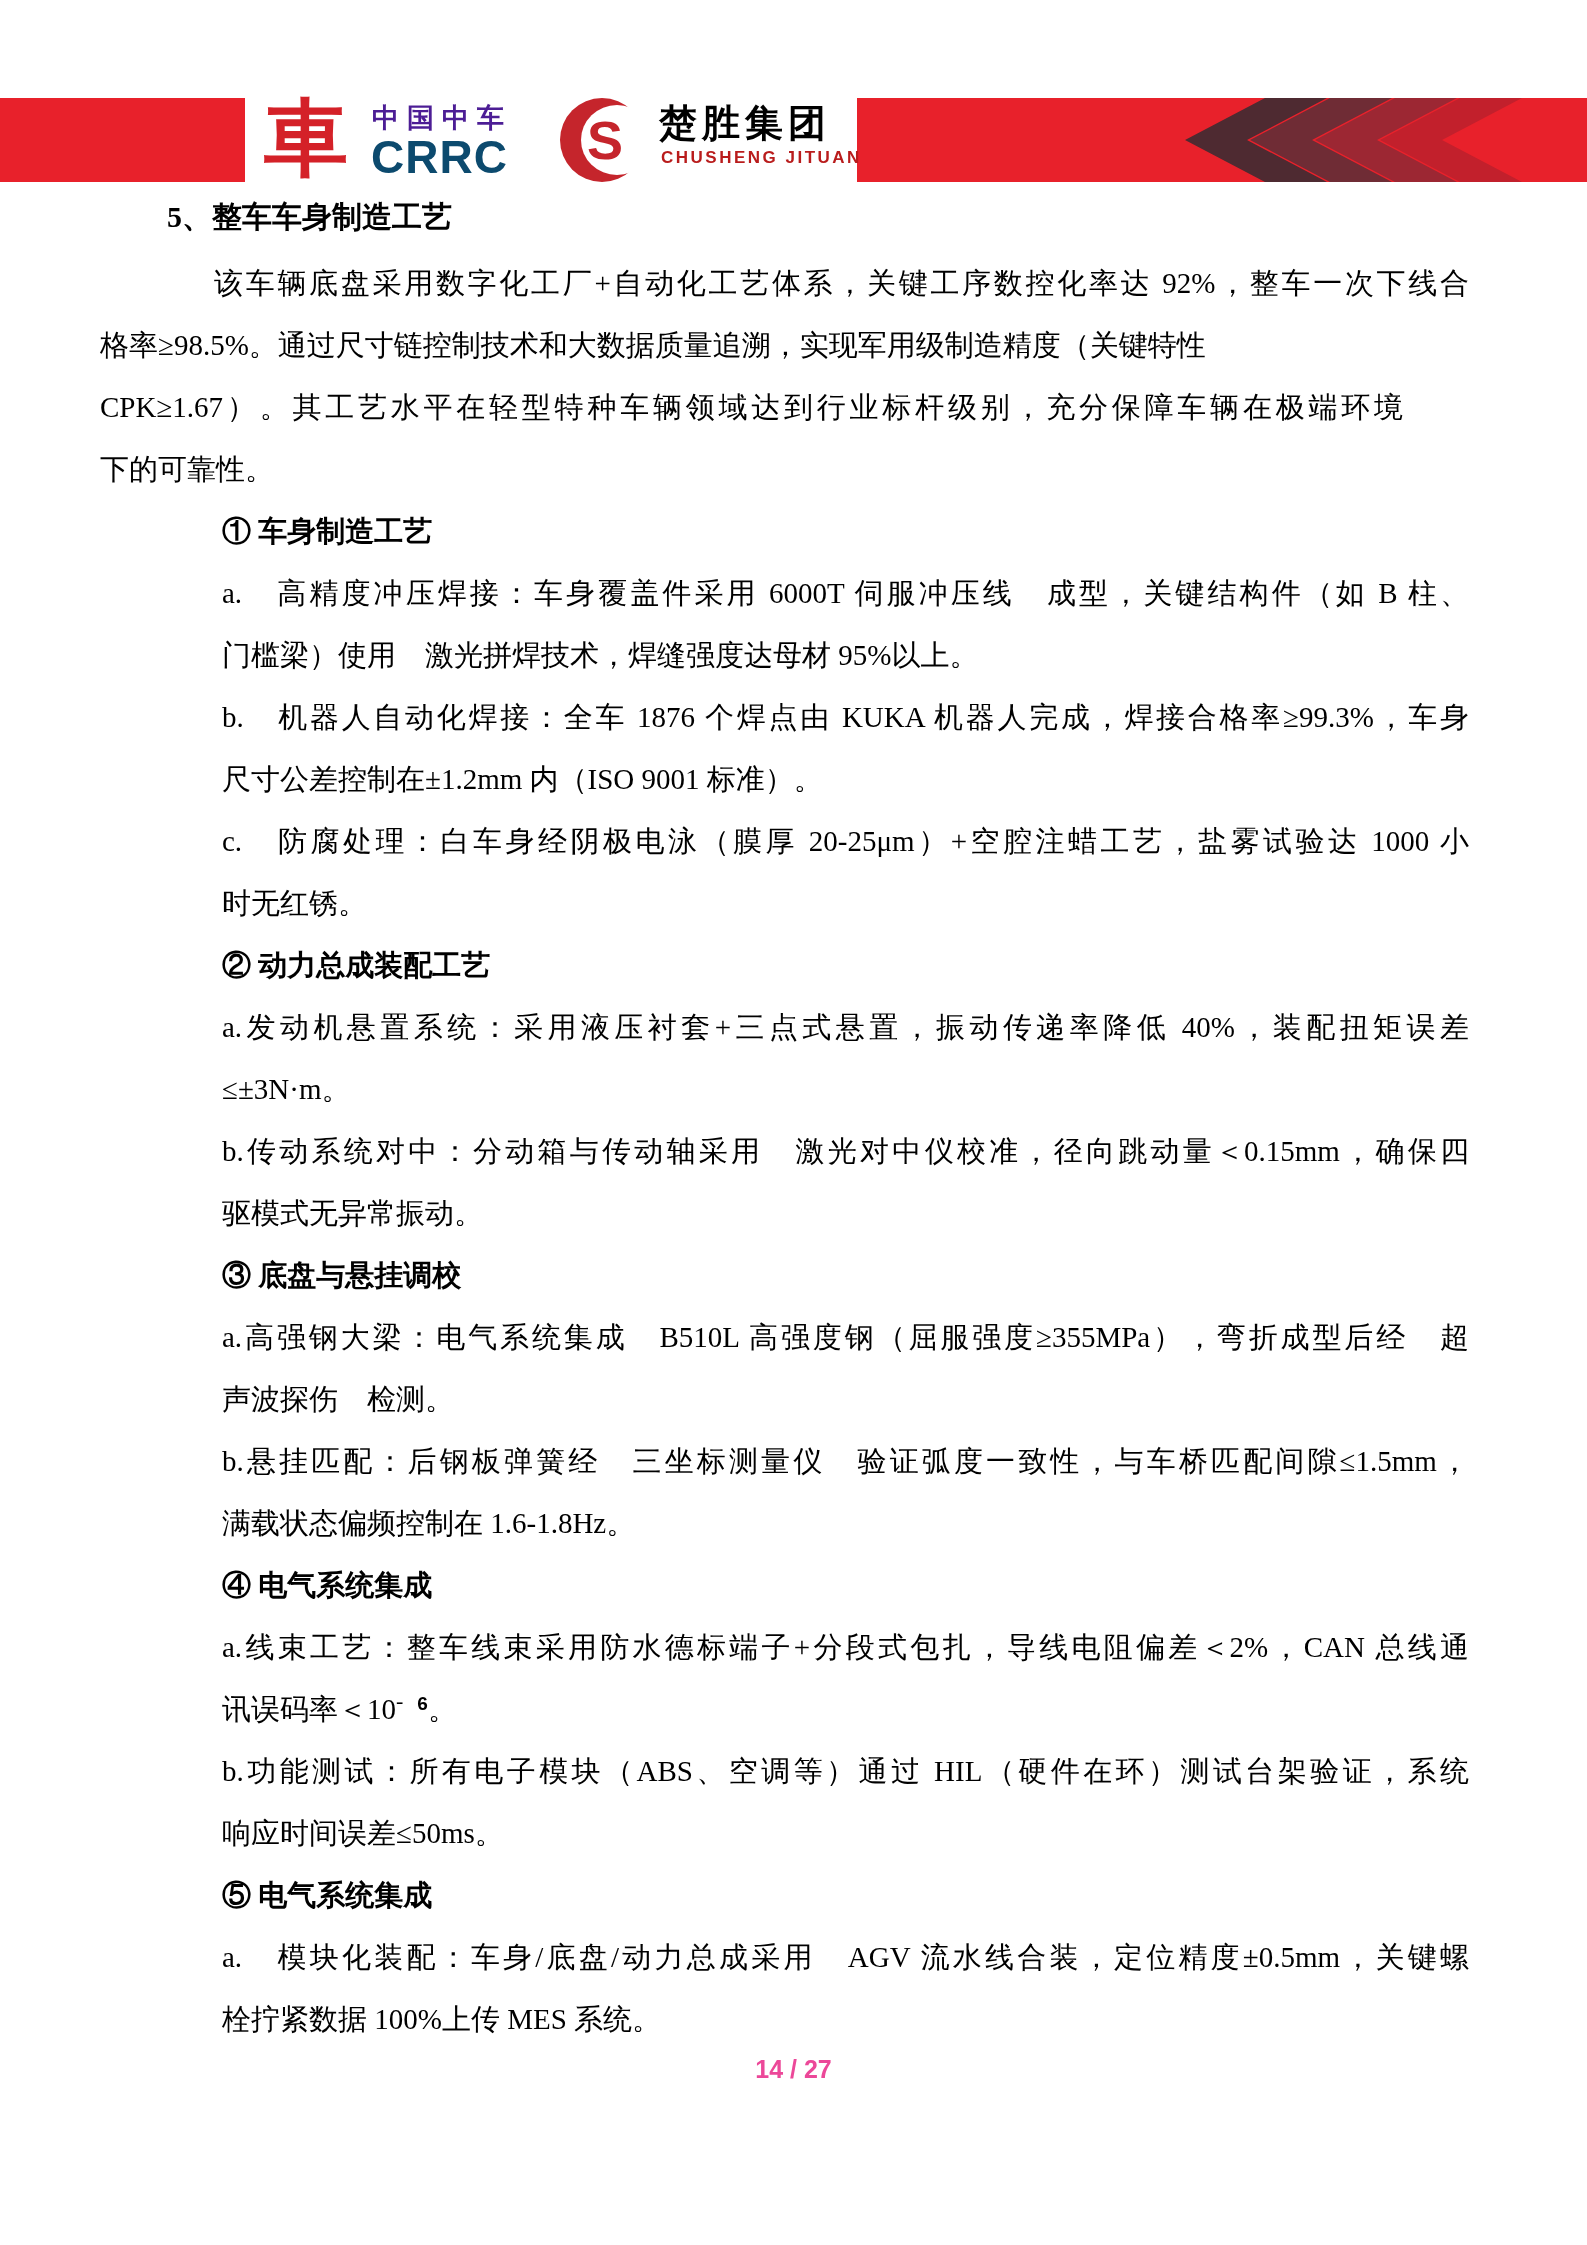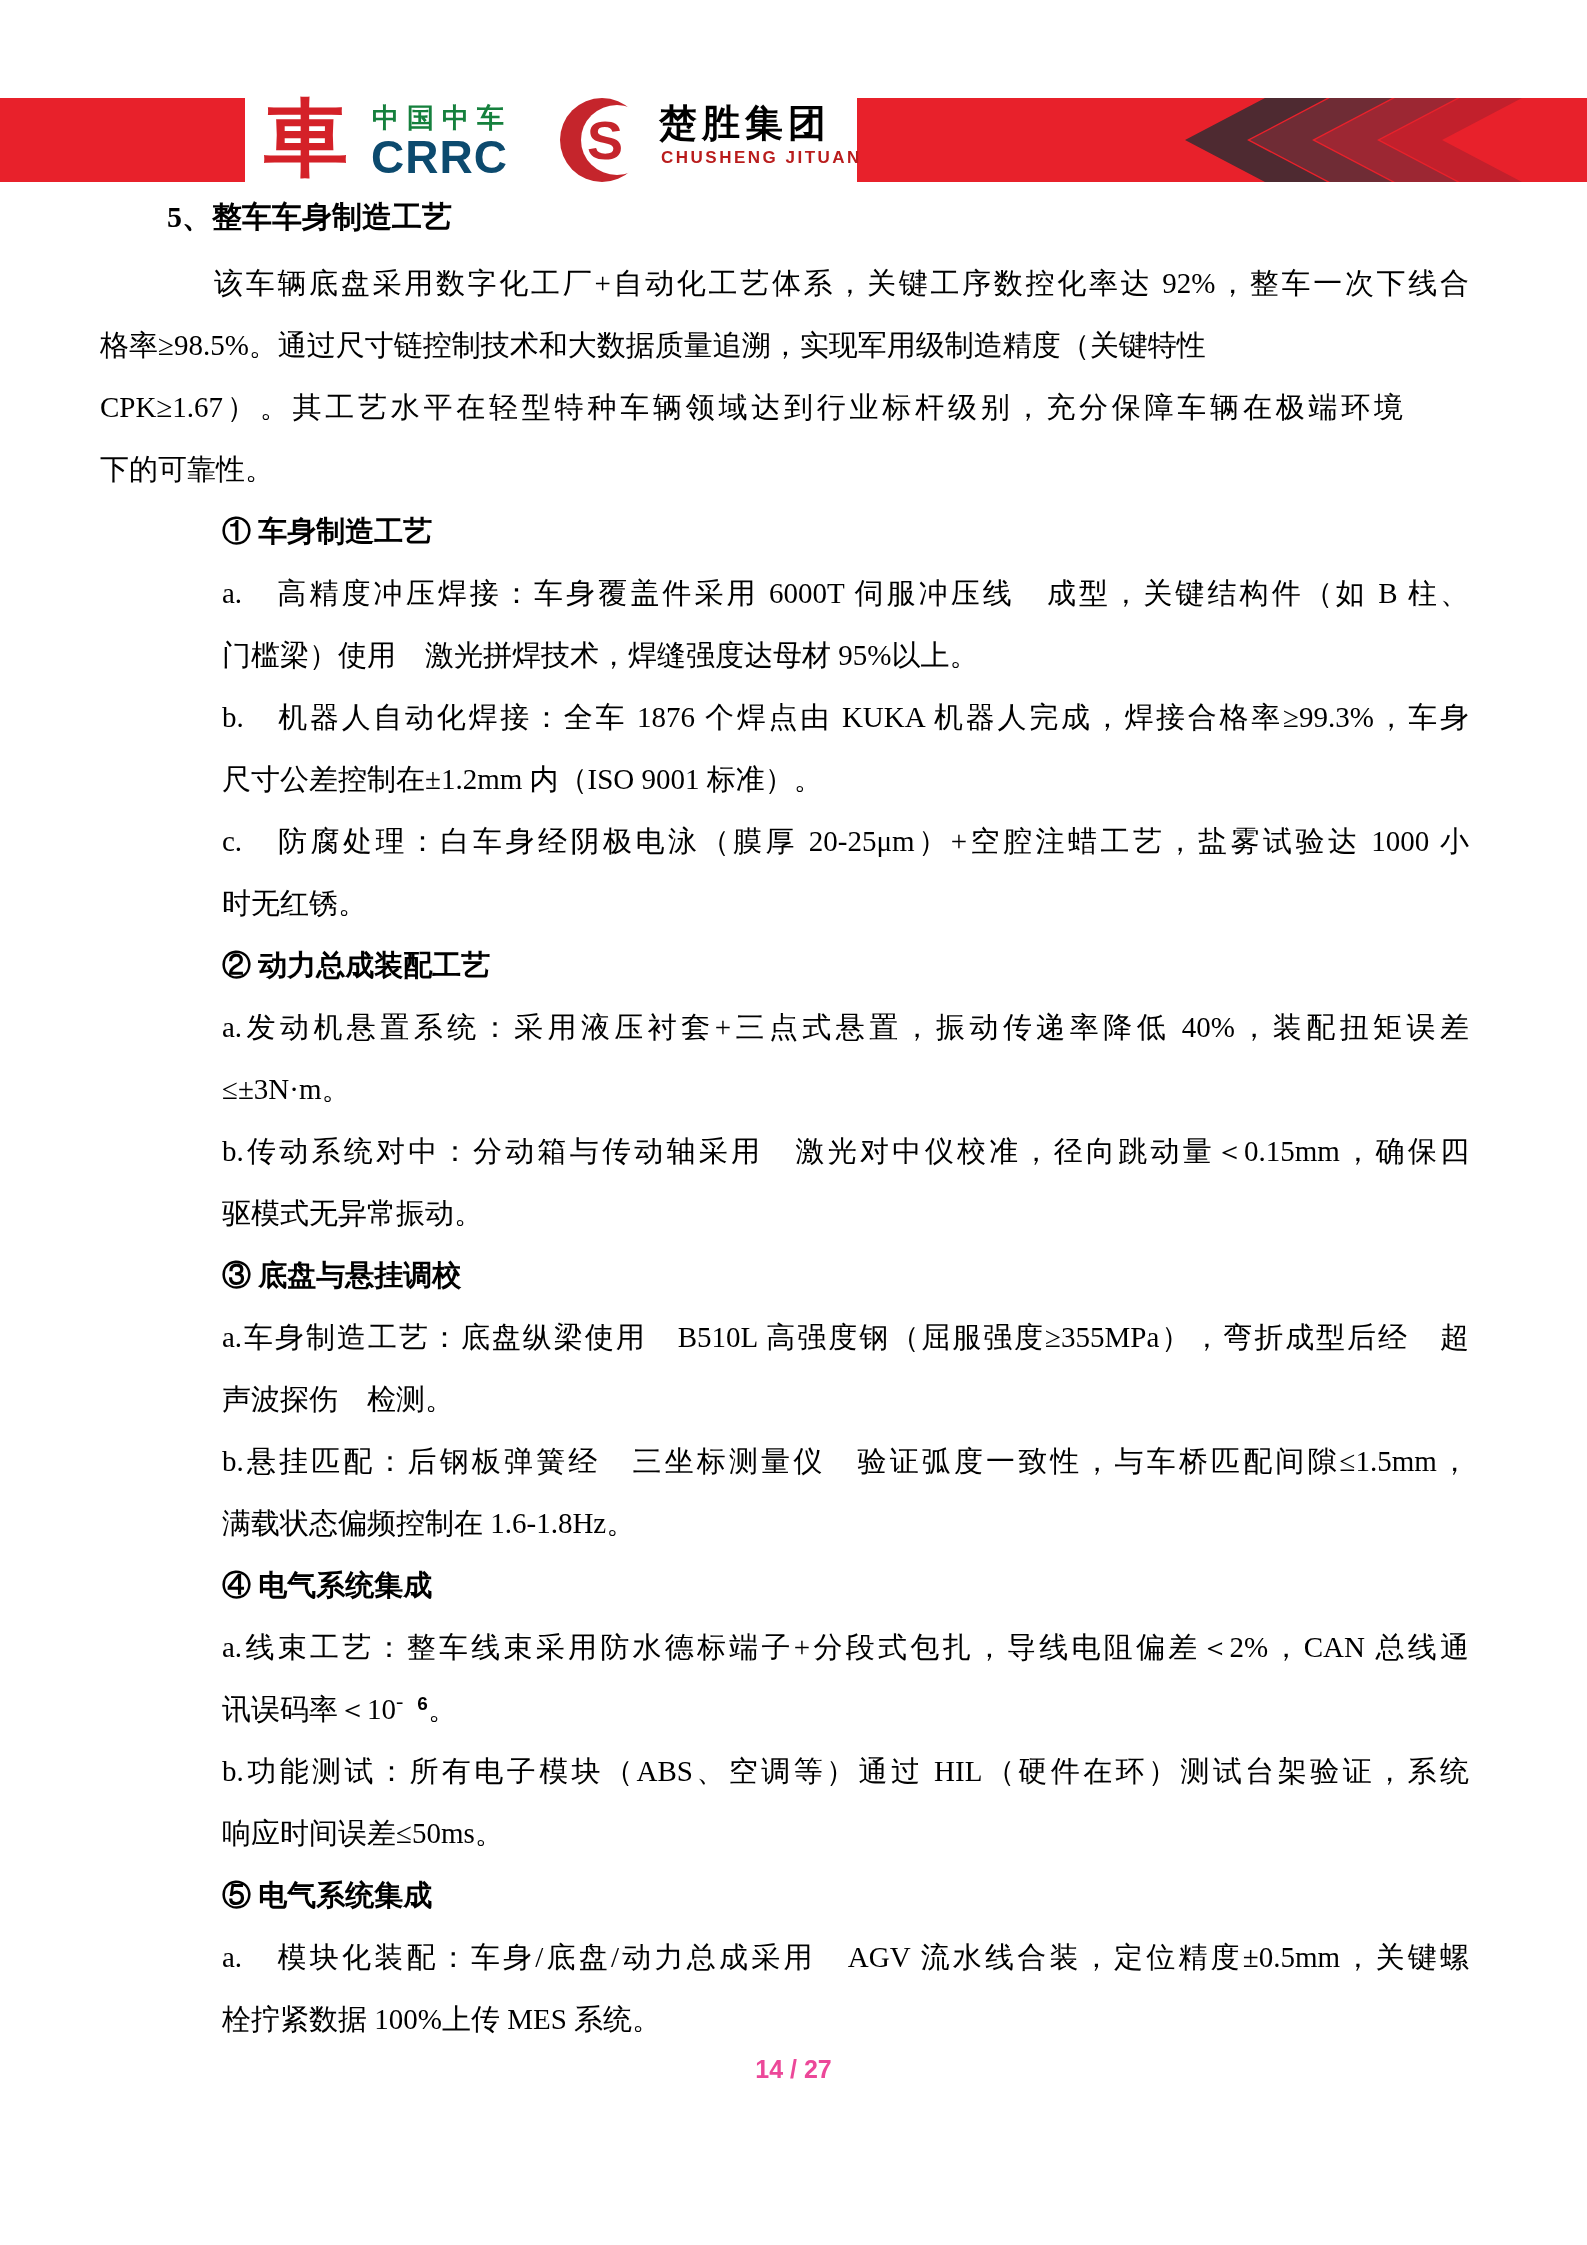--- a/index.html
+++ b/index.html
@@ -17,21 +17,21 @@
   .chev1{left:328px;background:#4e2a31;z-index:4;}
   .chev2{left:393px;background:#6f2c35;z-index:3;}
   .chev3{left:458px;background:#9c2733;z-index:2;}
   .chev4{left:523px;background:#c2202c;z-index:1;}
   
   .crrc-emblem{position:absolute;left:260px;top:92px;width:92px;height:92px;
     font-family:"Liberation Sans","DejaVu Sans",sans-serif;
     font-size:84px;line-height:92px;font-weight:bold;color:#d42128;text-align:center;}
   .crrc-cn{position:absolute;left:372px;top:100px;width:220px;
     font-family:"Liberation Sans","DejaVu Sans",sans-serif;
-    font-size:27px;font-weight:bold;letter-spacing:8px;color:#15803d;}
+    font-size:27px;font-weight:bold;letter-spacing:8px;color:#4c1d95;}
   .crrc-en{position:absolute;left:371px;top:130px;width:220px;
     font-family:"Liberation Sans","DejaVu Sans",sans-serif;
     font-size:46px;font-weight:900;letter-spacing:1px;color:#0c4a6e;}
   
   .cs-logo{position:absolute;left:560px;top:96px;width:92px;height:88px;}
   .cs-outer{position:absolute;left:0;top:2px;width:84px;height:84px;border-radius:50%;
     background:#c5252c;}
   .cs-cut{position:absolute;left:21px;top:9px;width:72px;height:70px;border-radius:50%;
     background:#ffffff;}
   .cs-s{position:absolute;left:27px;top:16px;
@@ -96,21 +96,21 @@
     <div class="line t-sub just">b.　机器人自动化焊接：全车 1876 个焊点由 KUKA 机器人完成，焊接合格率≥99.3%，车身</div>
     <div class="line t-sub">尺寸公差控制在±1.2mm 内（ISO 9001 标准）。</div>
     <div class="line t-sub just">c.　防腐处理：白车身经阴极电泳（膜厚 20-25μm）+空腔注蜡工艺，盐雾试验达 1000 小</div>
     <div class="line t-sub">时无红锈。</div>
     <div class="line t-head">② 动力总成装配工艺</div>
     <div class="line t-sub just">a.发动机悬置系统：采用液压衬套+三点式悬置，振动传递率降低 40%，装配扭矩误差</div>
     <div class="line t-sub">≤±3N·m。</div>
     <div class="line t-sub just">b.传动系统对中：分动箱与传动轴采用　激光对中仪校准，径向跳动量＜0.15mm，确保四</div>
     <div class="line t-sub">驱模式无异常振动。</div>
     <div class="line t-head">③ 底盘与悬挂调校</div>
-    <div class="line t-sub just">a.车身制造工艺：底盘纵梁使用　B510L 高强度钢（屈服强度≥355MPa），弯折成型后经　超</div>
+    <div class="line t-sub just">a.高强钢大梁：电气系统集成　B510L 高强度钢（屈服强度≥355MPa），弯折成型后经　超</div>
     <div class="line t-sub">声波探伤　检测。</div>
     <div class="line t-sub just">b.悬挂匹配：后钢板弹簧经　三坐标测量仪　验证弧度一致性，与车桥匹配间隙≤1.5mm，</div>
     <div class="line t-sub">满载状态偏频控制在 1.6-1.8Hz。</div>
     <div class="line t-head">④ 电气系统集成</div>
     <div class="line t-sub just">a.线束工艺：整车线束采用防水德标端子+分段式包扎，导线电阻偏差＜2%，CAN 总线通</div>
     <div class="line t-sub"><span>讯误码率＜10</span><span class="supm">-</span><span class="supd">6</span><span>。</span></div>
     <div class="line t-sub just">b.功能测试：所有电子模块（ABS、空调等）通过 HIL（硬件在环）测试台架验证，系统</div>
     <div class="line t-sub">响应时间误差≤50ms。</div>
     <div class="line t-head">⑤ 电气系统集成</div>
     <div class="line t-sub just">a.　模块化装配：车身/底盘/动力总成采用　AGV 流水线合装，定位精度±0.5mm，关键螺</div>

